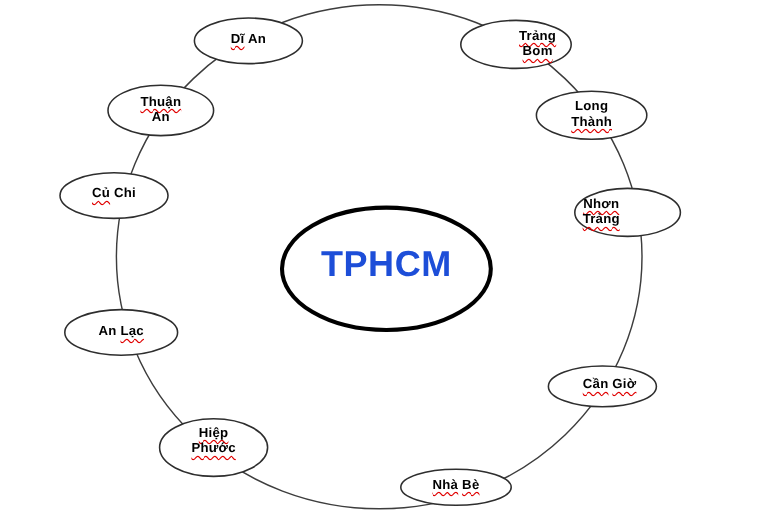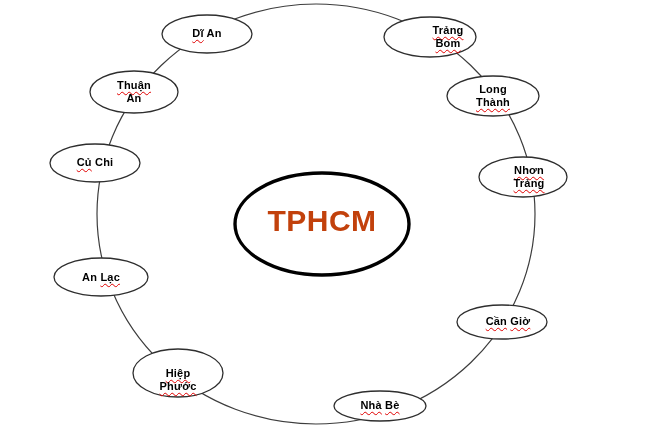--- a/index.html
+++ b/index.html
@@ -40,21 +40,21 @@
     text-underline-offset: 2px;
   }
   .center-label {
     position: absolute;
     left: 322px;
     top: 221px;
     transform: translate(-50%, -50%);
     font-size: 30px;
     font-weight: bold;
     letter-spacing: 0.5px;
-    color: #c2410c;
+    color: #1d4ed8;
     white-space: nowrap;
   }
 </style>
 </head>
 <body>
 
 <div class="stage">
 
   <svg width="650" height="430" viewBox="0 0 650 430">
 
@@ -81,34 +81,34 @@
   <div class="node-label" style="left:448px; top:37px">
     <span class="sq">Trảng</span><br>
     <span class="sq">Bom</span>
   </div>
 
   <div class="node-label" style="left:493px; top:96px">
     <span>Long</span><br>
     <span class="sq">Thành</span>
   </div>
 
-  <div class="node-label" style="left:529px; top:177px">
+  <div class="node-label" style="left:501px; top:177px">
     <span class="sq">Nhơn</span><br>
     <span class="sq">Trảng</span>
   </div>
 
   <div class="node-label" style="left:508px; top:321px">
     <span class="sq">Cần</span> <span class="sq">Giờ</span>
   </div>
 
   <div class="node-label" style="left:380px; top:405px">
     <span class="sq">Nhà</span> <span class="sq">Bè</span>
   </div>
 
-  <div class="node-label" style="left:178px; top:380px">
+  <div class="node-label" style="left:178px; top:368px">
     <span class="sq">Hiệp</span><br>
     <span class="sq">Phước</span>
   </div>
 
   <div class="node-label" style="left:101px; top:277px">
     <span>An</span> <span class="sq">Lạc</span>
   </div>
 
   <div class="node-label" style="left:95px; top:162px">
     <span class="sq">Củ</span> <span>Chi</span>

